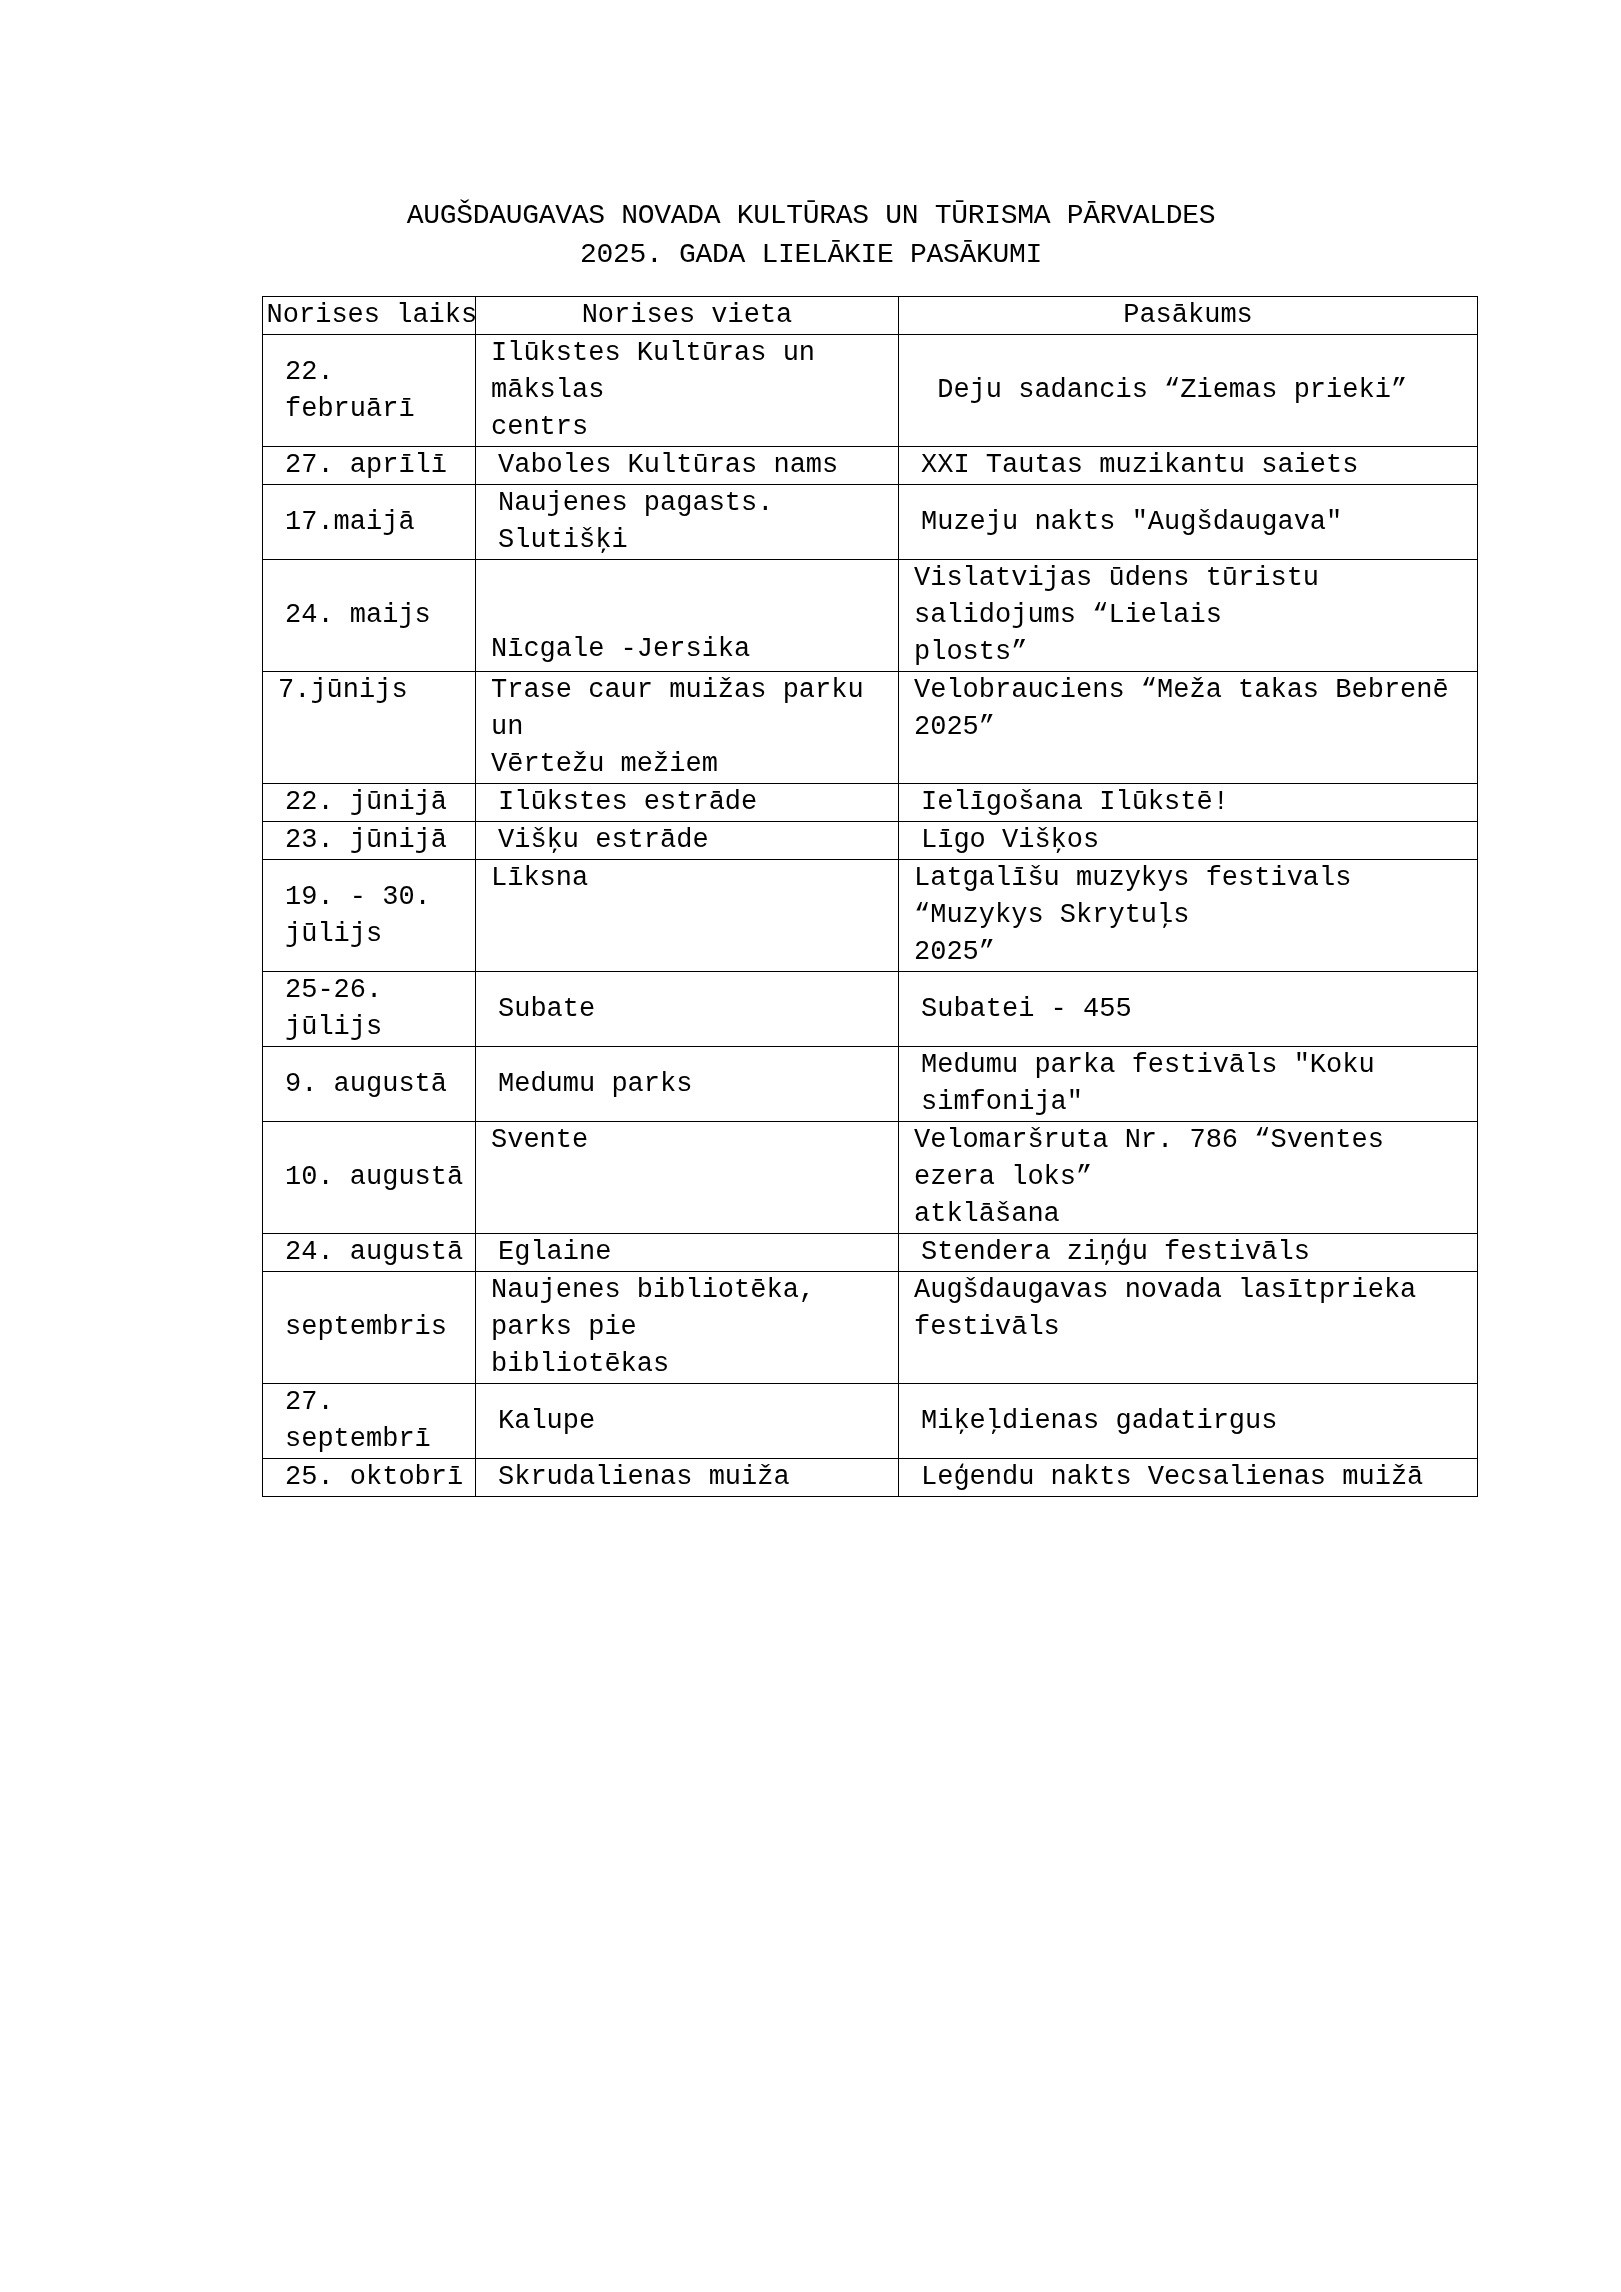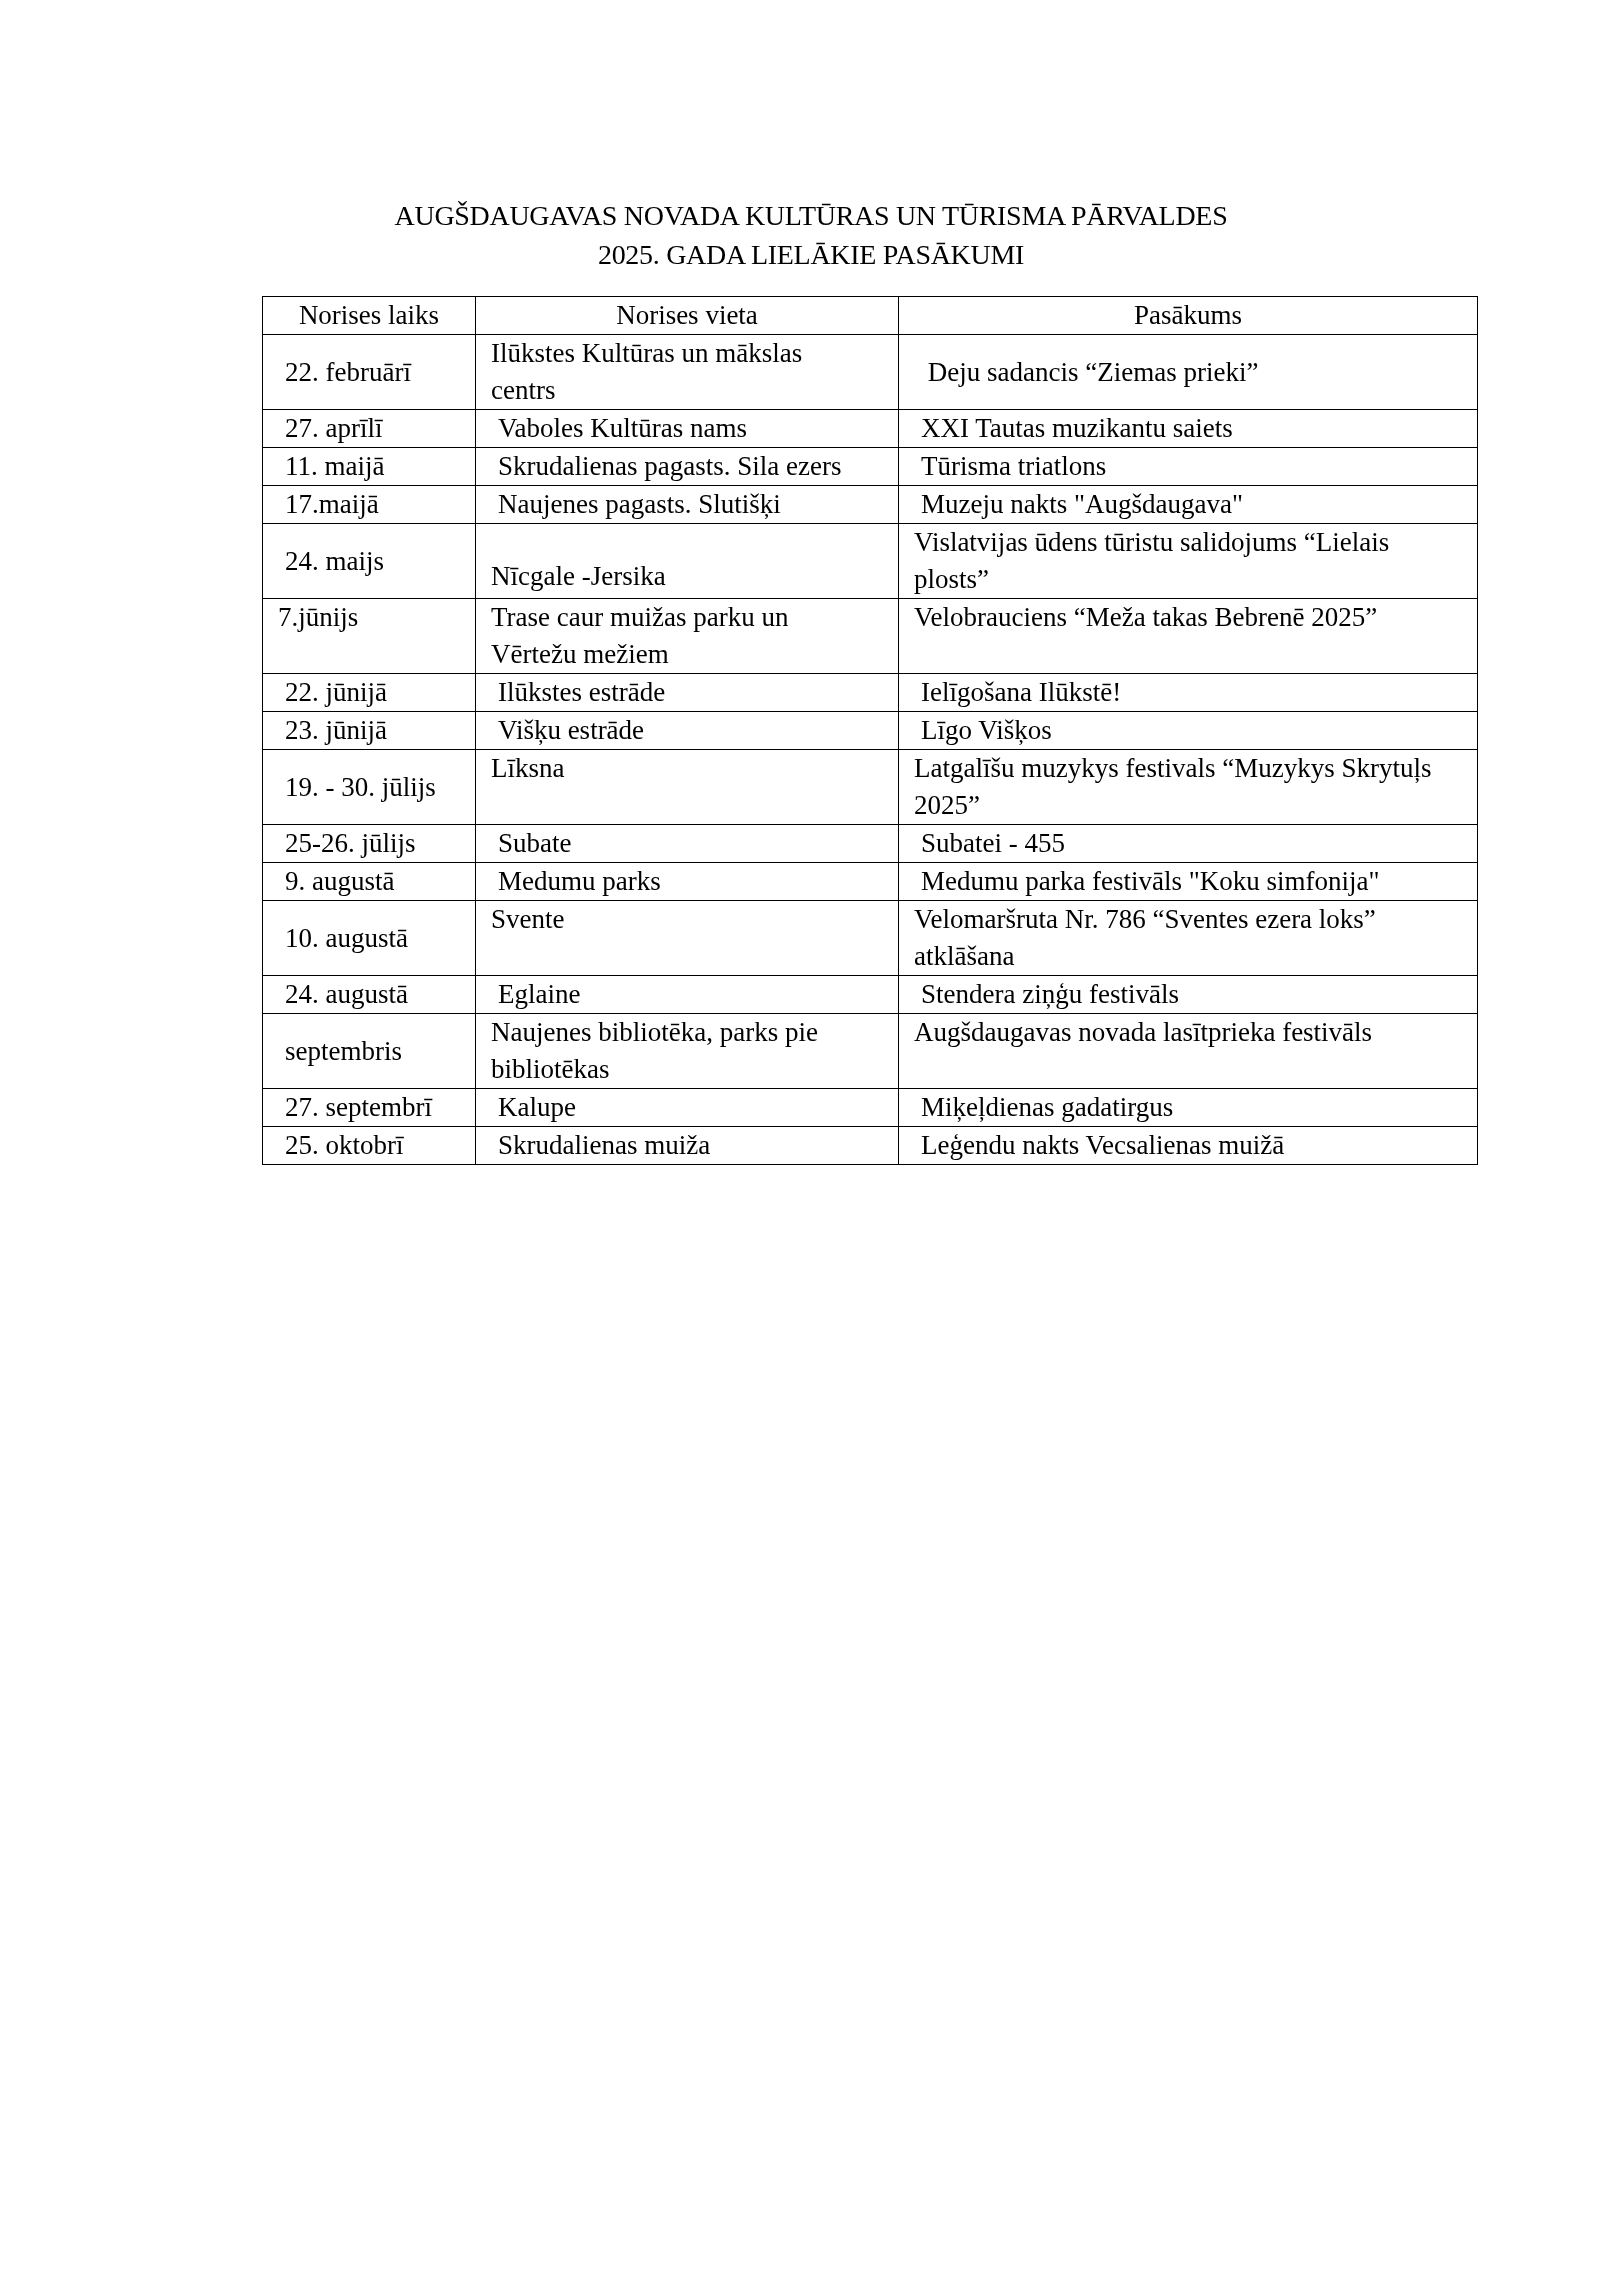--- a/index.html
+++ b/index.html
@@ -6,21 +6,21 @@
     margin: 0;
     padding: 0;
     background: #ffffff;
   }
   .page {
     position: relative;
     width: 1622px;
     height: 2293px;
     background: #ffffff;
     color: #000000;
-    font-family: Liberation Serif, serif;
+    font-family: Liberation Mono, monospace;
     overflow: hidden;
   }
   .doc-title {
     position: absolute;
     top: 196px;
     left: 0;
     width: 100%;
     text-align: center;
     font-size: 28px;
     line-height: 39px;
@@ -91,25 +91,20 @@
           <td class="va-top">Ilūkstes Kultūras un mākslas
 centrs</td>
           <td class="va-middle"> Deju sadancis “Ziemas prieki”</td>
         </tr>
         <tr>
           <td class="va-middle">27. aprīlī</td>
           <td class="va-middle">Vaboles Kultūras nams</td>
           <td class="va-middle">XXI Tautas muzikantu saiets</td>
         </tr>
         <tr>
-          <td class="va-middle">11. maijā</td>
-          <td class="va-middle">Skrudalienas pagasts. Sila ezers</td>
-          <td class="va-middle">Tūrisma triatlons</td>
-        </tr>
-        <tr>
           <td class="va-middle">17.maijā</td>
           <td class="va-middle">Naujenes pagasts. Slutišķi</td>
           <td class="va-middle">Muzeju nakts "Augšdaugava"</td>
         </tr>
         <tr>
           <td class="va-middle">24. maijs</td>
           <td class="va-bottom">Nīcgale -Jersika</td>
           <td class="va-top">Vislatvijas ūdens tūristu salidojums “Lielais
 plosts”</td>
         </tr>

